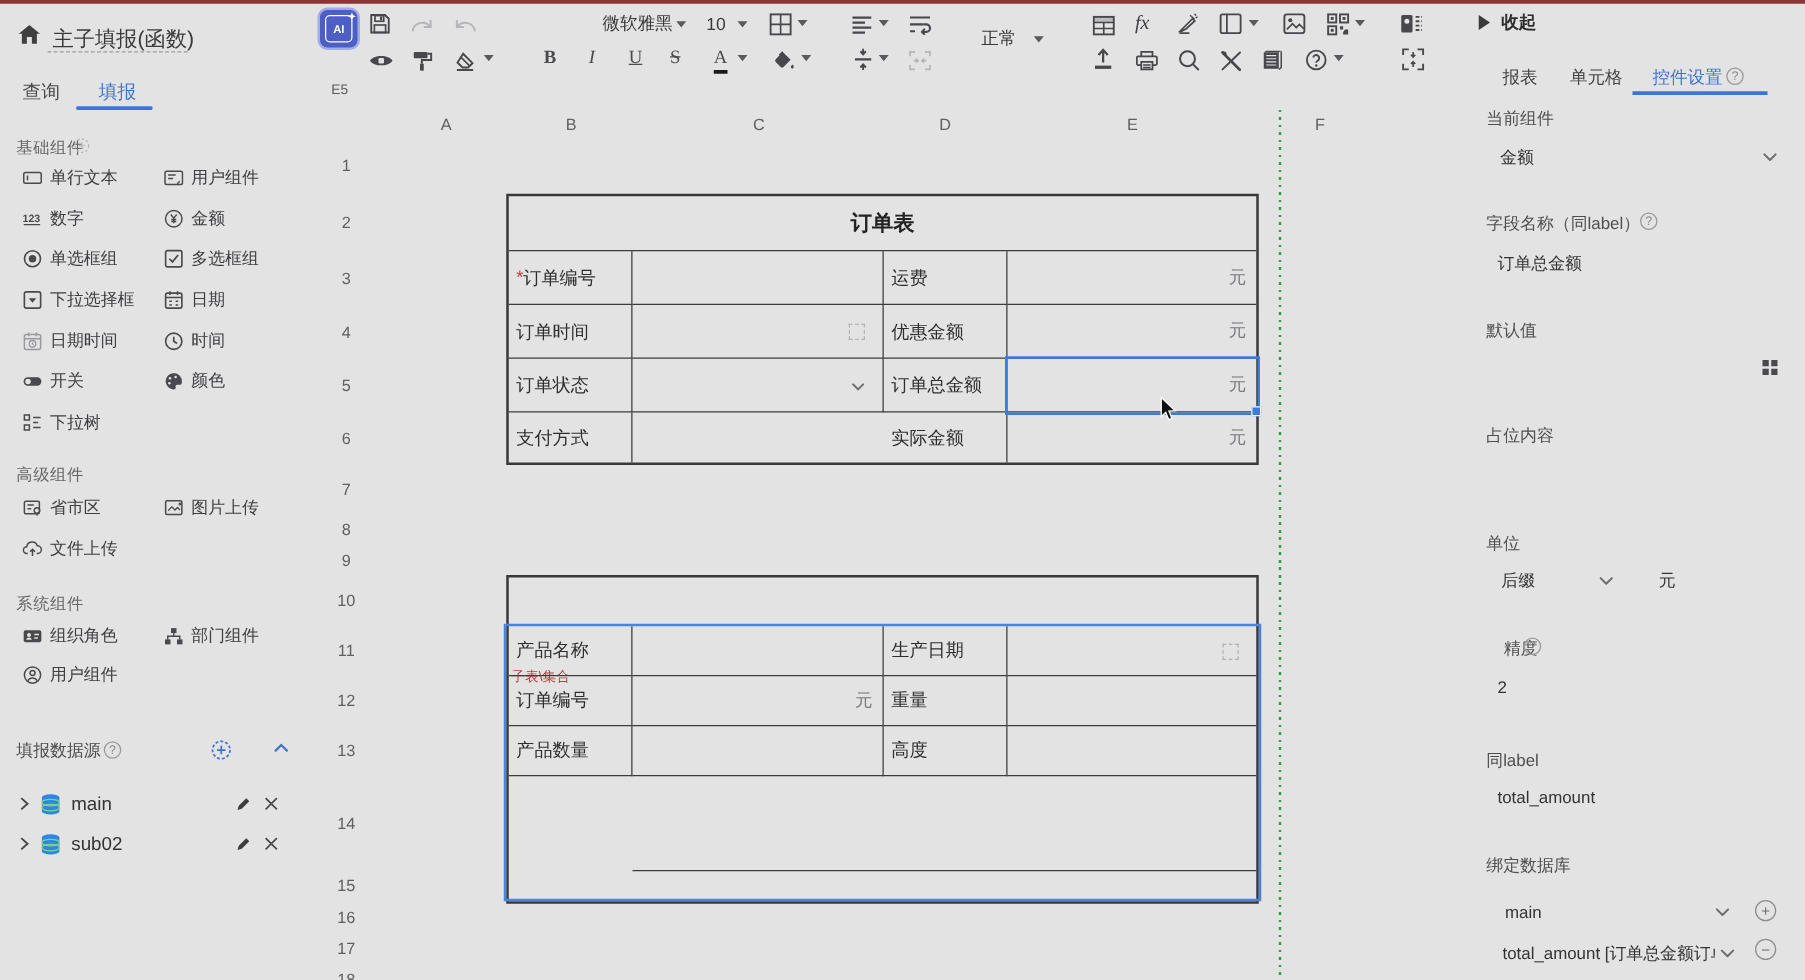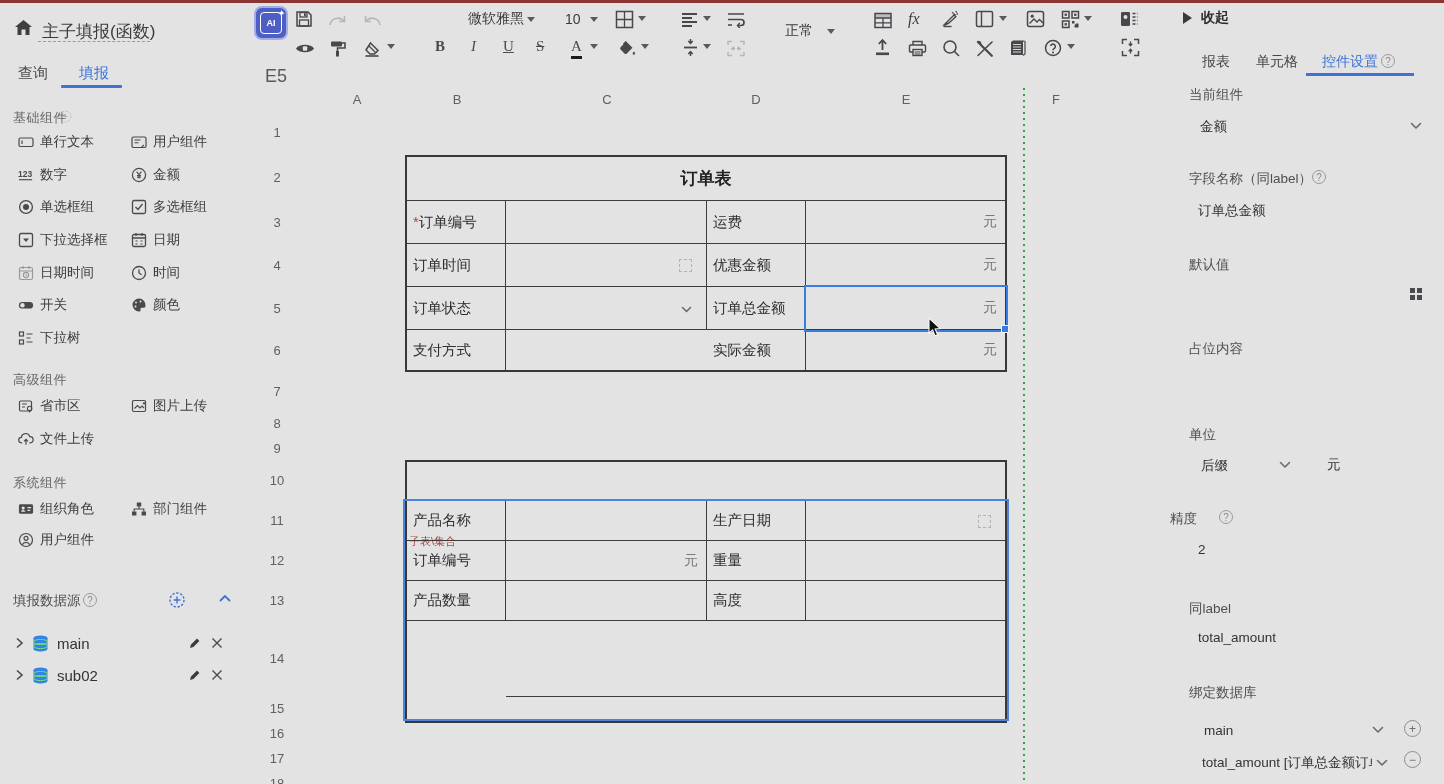--- a/index.html
+++ b/index.html
@@ -388,21 +388,21 @@
           <path d="M16.5 2 v5.5 H11" fill="none" stroke="currentColor" stroke-width="1.6"></path>
         </svg>
     </span>
     <span class="abs tb icon dis" style="left:362px;top:11px">
       <svg width="20" height="14" viewBox="0 0 20 14">
           <path d="M18 11 a8 8 0 0 0-14-4" fill="none" stroke="currentColor" stroke-width="1.6"></path>
           <path d="M3.5 2 v5.5 H9" fill="none" stroke="currentColor" stroke-width="1.6"></path>
         </svg>
     </span>
 
-    <div class="abs tb" style="left:440px;top:9px;width:95px;justify-content:flex-end">
+    <div class="abs tb" style="left:468px;top:9px;width:95px;justify-content:center">
       <span class="t14">微软雅黑</span>
       <span class="caret"></span>
     </div>
     <div class="abs tb" style="left:565px;top:9px;width:33px;justify-content:space-between">
       <span class="t14">10</span>
       <span class="caret"></span>
     </div>
 
     <span class="abs tb icon" style="left:615px;top:9px">
       <svg width="19" height="19" viewBox="0 0 19 19">
@@ -583,21 +583,21 @@
     <span class="abs caret" style="left:1067px;top:44px"></span>
     <span class="abs tb icon" style="left:1121px;top:37px">
       <svg width="19" height="19" viewBox="0 0 19 19">
           <path d="M1.5 6 V1.5 H6 M13 1.5 h4.5 V6 M17.5 13 v4.5 H13 M6 17.5 H1.5 V13" fill="none" stroke="currentColor" stroke-width="1.5"></path>
           <path d="M9.5 3.5 v4 M7.8 5.8 l1.7 1.9 1.7-1.9 M9.5 15.5 v-4 M7.8 13.2 l1.7-1.9 1.7 1.9" fill="none" stroke="currentColor" stroke-width="1.3"></path>
         </svg>
     </span>
   </div>
 
   <div>
-    <span class="abs" style="left:265px;top:66px;font-size:18px;color:#5a5a5a">E5</span>
+    <span class="abs" style="left:265px;top:66px;font-size:11px;color:#5a5a5a">E5</span>
 
     <span class="abs colhead" style="left:357px">A</span>
     <span class="abs colhead" style="left:457px">B</span>
     <span class="abs colhead" style="left:607px">C</span>
     <span class="abs colhead" style="left:756px">D</span>
     <span class="abs colhead" style="left:906px">E</span>
     <span class="abs colhead" style="left:1056px">F</span>
 
     <span class="abs rownum" style="top:125px">1</span>
     <span class="abs rownum" style="top:170px">2</span>
@@ -765,21 +765,21 @@
 
     <span class="p-label" style="left:1189px;top:426px">单位</span>
     <div class="abs" style="left:1201px;top:456px;width:90px;cursor:pointer">
       <span style="font-size:13.5px;color:#333">后缀</span>
       <svg class="abs" style="right:0;top:5px" width="12" height="8" viewBox="0 0 12 8">
           <path class="chev" d="M1.5 1.5 L6 6 L10.5 1.5"></path>
         </svg>
     </div>
     <span class="p-value" style="left:1327px;top:456px">元</span>
 
-    <span class="p-label" style="left:1170px;top:510px">精度</span>
+    <span class="p-label" style="left:1203px;top:510px">精度</span>
     <span class="abs qm" style="left:1219px;top:510px"></span>
     <span class="p-value" style="left:1198px;top:542px">2</span>
 
     <span class="p-label" style="left:1189px;top:600px">同label</span>
     <span class="p-value" style="left:1198px;top:630px">total_amount</span>
 
     <span class="p-label" style="left:1189px;top:684px">绑定数据库</span>
     <div class="abs" style="left:1204px;top:721px;width:180px;cursor:pointer">
       <span style="font-size:13.5px;color:#333">main</span>
       <svg class="abs" style="right:0;top:5px" width="12" height="8" viewBox="0 0 12 8">

